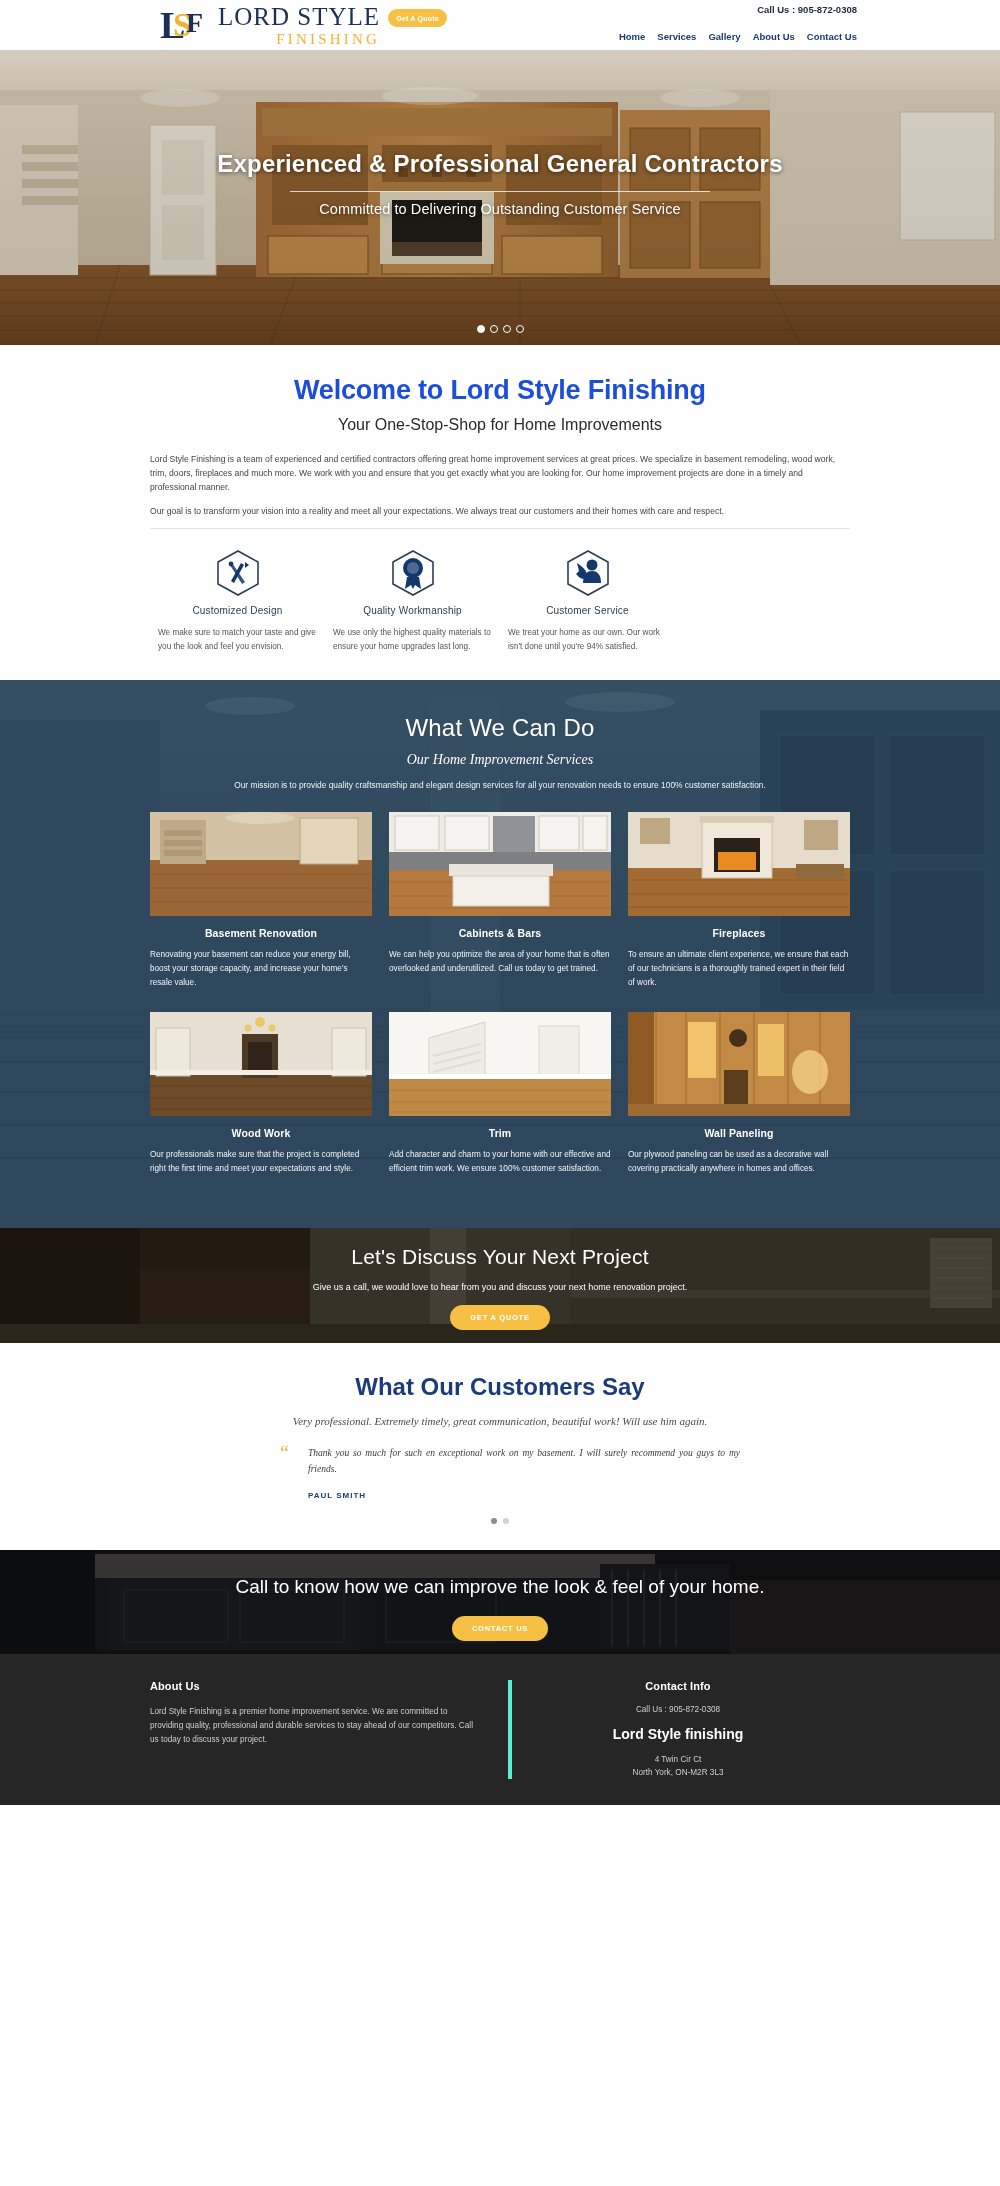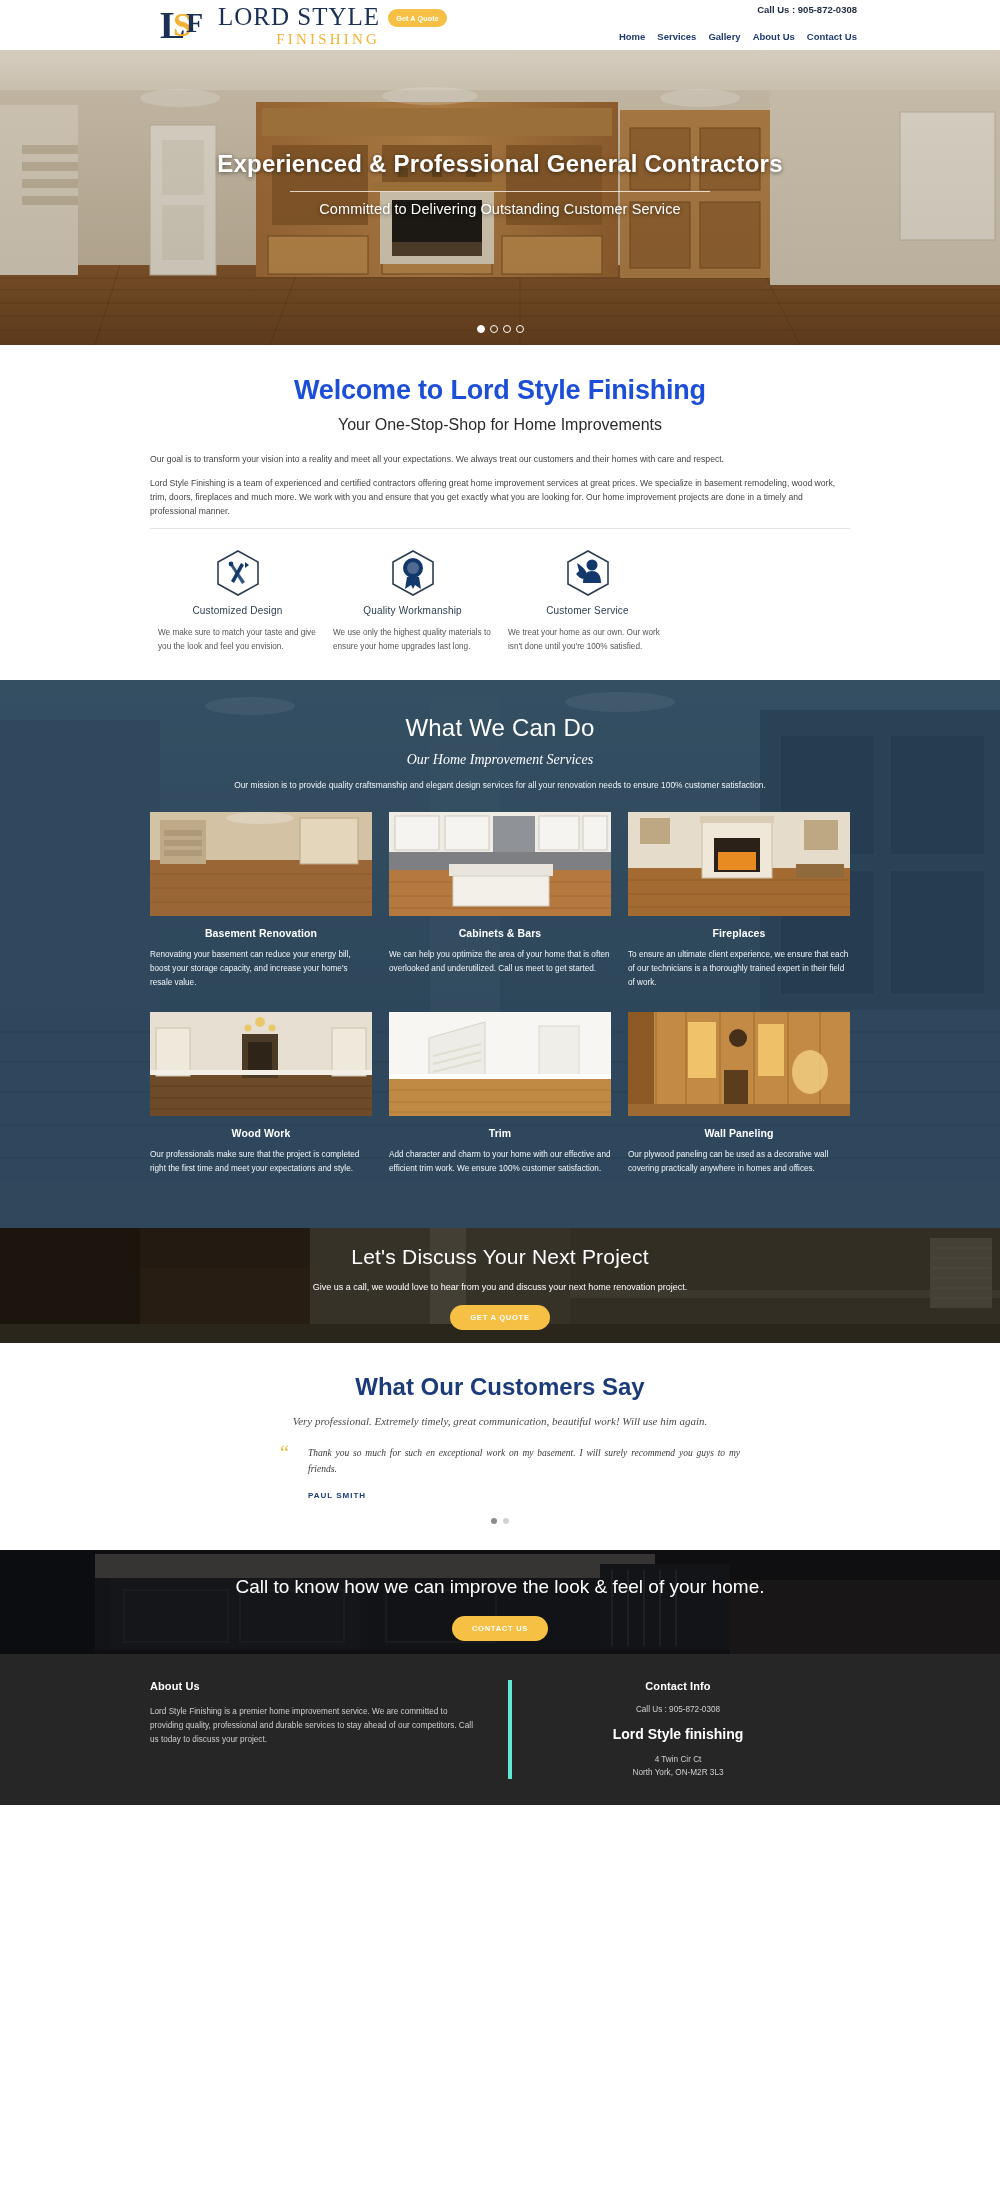--- a/index.html
+++ b/index.html
@@ -596,22 +596,22 @@
     <span></span>
     <span></span>
     <span></span>
   </div>
 </section>
 
 <section class="welcome">
   <h2>Welcome to Lord Style Finishing</h2>
   <h3>Your One-Stop-Shop for Home Improvements</h3>
   <div class="welcome-body">
+    <p>Lord Style Finishing is a team of experienced and certified contractors offering great home improvement services at great prices. We specialize in basement remodeling, wood work, trim, doors, fireplaces and much more. We work with you and ensure that you get exactly what you are looking for. Our home improvement projects are done in a timely and professional manner.</p>
     <p>Our goal is to transform your vision into a reality and meet all your expectations. We always treat our customers and their homes with care and respect.</p>
-    <p>Lord Style Finishing is a team of experienced and certified contractors offering great home improvement services at great prices. We specialize in basement remodeling, wood work, trim, doors, fireplaces and much more. We work with you and ensure that you get exactly what you are looking for. Our home improvement projects are done in a timely and professional manner.</p>
   </div>
   <div class="welcome-divider"></div>
 
   <div class="features">
 
     <div class="feature">
       <div class="feature-icon">
         <svg width="46" height="48" viewBox="0 0 46 48">
           <polygon points="23,2 43,13 43,35 23,46 3,35 3,13" fill="none" stroke="#2c3d50" stroke-width="1.6"></polygon>
           <g fill="#13386b">
@@ -647,21 +647,21 @@
         <svg width="46" height="48" viewBox="0 0 46 48">
           <polygon points="23,2 43,13 43,35 23,46 3,35 3,13" fill="none" stroke="#2c3d50" stroke-width="1.6"></polygon>
           <g fill="#13386b">
             <circle cx="27" cy="16" r="5.5"></circle>
             <path d="M18 34 C18 25 22 22 27 22 C32 22 36 25 36 34 Z"></path>
             <path d="M12 14 C12 14 22 20 22 26 C22 30 17 31 14 28 L11 25 L14 22 Z"></path>
           </g>
         </svg>
       </div>
       <div class="feature-title">Customer Service</div>
-      <div class="feature-desc">We treat your home as our own. Our work isn't done until you're 100% satisfied.</div>
+      <div class="feature-desc">We treat your home as our own. Our work isn't done until you're 94% satisfied.</div>
     </div>
 
   </div>
 </section>
 
 <section class="services">
   <div class="services-bg">
     <svg width="1000" height="500" viewBox="0 0 1000 500" preserveAspectRatio="none">
       <defs>
         <linearGradient id="svcg" x1="0" y1="0" x2="0" y2="1">
@@ -748,21 +748,21 @@
             <g opacity=".28" stroke="#6d4419">
                 <line x1="0" y1="70" x2="222" y2="70"></line>
                 <line x1="0" y1="84" x2="222" y2="84"></line>
                 <line x1="0" y1="96" x2="222" y2="96"></line>
               </g>
             <rect x="60" y="52" width="104" height="12" fill="#e9e5dc"></rect>
             <rect x="64" y="64" width="96" height="30" fill="#f3f0ea" stroke="#d3cdc1"></rect>
           </svg>
         </div>
         <div class="svc-name">Cabinets &amp; Bars</div>
-        <div class="svc-desc">We can help you optimize the area of your home that is often overlooked and underutilized. Call us meet to get started.</div>
+        <div class="svc-desc">We can help you optimize the area of your home that is often overlooked and underutilized. Call us today to get trained.</div>
       </div>
 
       <div class="svc-card">
         <div class="svc-thumb">
           <svg width="222" height="104" viewBox="0 0 222 104" preserveAspectRatio="none">
             <rect width="222" height="104" fill="#ded3c2"></rect>
             <rect x="0" y="0" width="222" height="56" fill="#e6dccb"></rect>
             <rect x="0" y="56" width="222" height="48" fill="#a36a32"></rect>
             <g opacity=".3" stroke="#6b4017">
                 <line x1="0" y1="68" x2="222" y2="68"></line>

